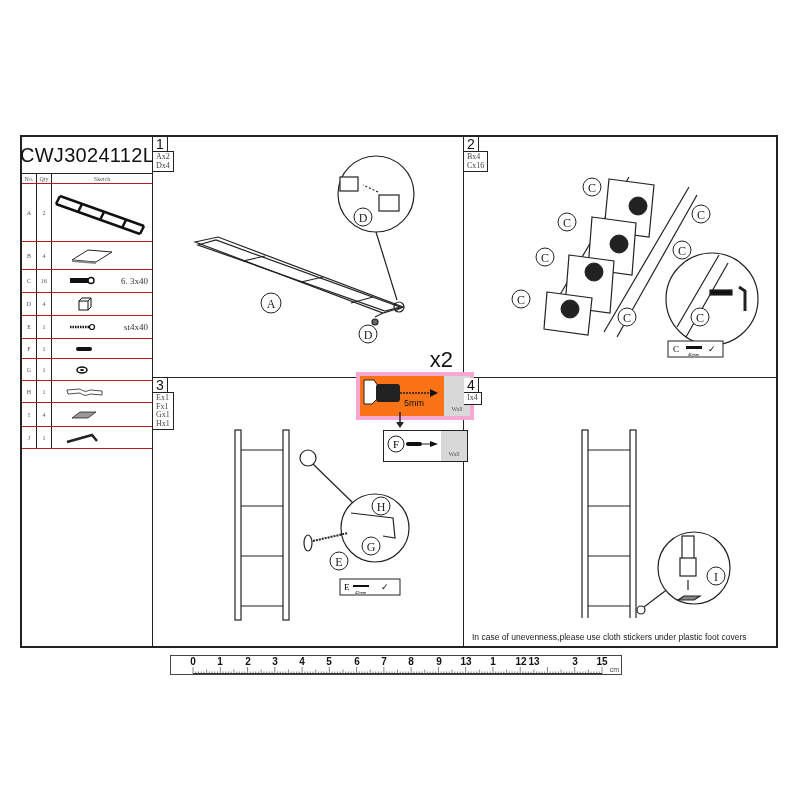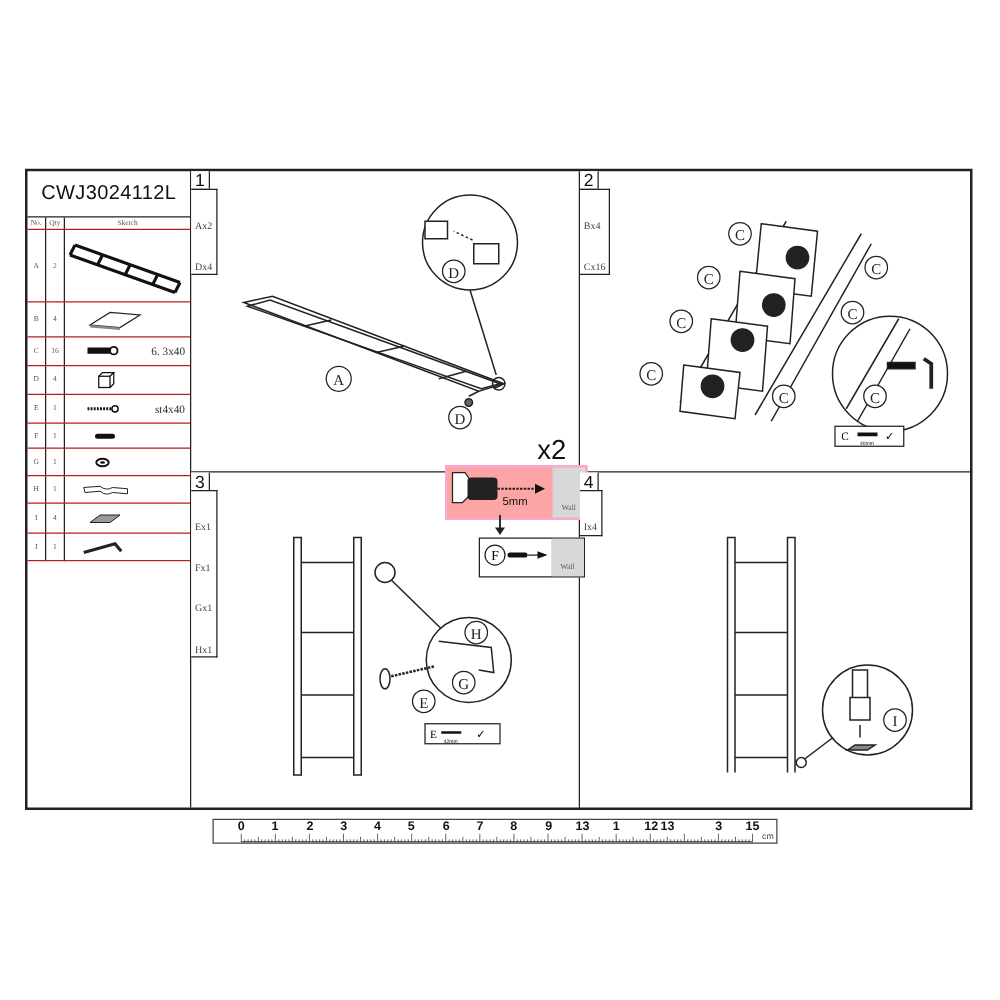--- a/index.html
+++ b/index.html
@@ -1,38 +1,38 @@
 <!DOCTYPE html>
 <html><head>
 <meta charset="utf-8">
 <style>
   html, body { margin:0; padding:0; background:#ffffff; }
   body { width:800px; height:800px; position:relative; overflow:hidden; font-family:"Liberation Sans", sans-serif; color:#111; }
   .sheet { position:absolute; left:20px; top:135px; width:758px; height:513px; border:2px solid #222; box-sizing:border-box; }
   .parts { position:absolute; left:0; top:0; width:131px; height:100%; border-right:1.5px solid #222; box-sizing:border-box; }
-  .model { height:36px; border-bottom:1px solid #222; display:flex; align-items:center; justify-content:center; font-size:16px; letter-spacing:0.3px; }
+  .model { height:36px; border-bottom:1px solid #222; display:flex; align-items:center; justify-content:center; font-size:20px; letter-spacing:0.3px; }
   table.pt { border-collapse:collapse; width:100%; font-family:"Liberation Serif", serif; font-size:6px; color:#555; }
   table.pt td, table.pt th { border-bottom:1px solid #b91c1c; text-align:center; font-weight:normal; padding:0; }
   table.pt td.c1, table.pt th.c1 { width:15px; border-right:1px solid #222; }
   table.pt td.c2, table.pt th.c2 { width:15px; border-right:1.5px solid #222; }
   table.pt th { height:9px; }
   .sk { position:relative; }
   .sk svg { display:block; }
   .spec { position:absolute; right:4px; top:50%; transform:translateY(-50%); font-size:9px; color:#333; }
   .panel { position:absolute; box-sizing:border-box; }
   .p1 { left:131px; top:0; width:311px; height:241px; border-right:1.5px solid #222; border-bottom:1.5px solid #222; }
   .p2 { left:442px; top:0; width:314px; height:241px; border-bottom:1.5px solid #222; }
   .p3 { left:131px; top:241px; width:311px; height:270px; border-right:1.5px solid #222; }
   .p4 { left:442px; top:241px; width:314px; height:270px; }
   .num { position:absolute; left:0; top:0; border:1px solid #222; border-top:none; border-left:none; font-size:14px; padding:0 3px; line-height:14px; background:#fff; }
   .qty { position:absolute; left:0; top:14px; border:1px solid #222; border-left:none; font-family:"Liberation Serif", serif; font-size:8px; line-height:8.5px; padding:1px 3px; color:#444; background:#fff; }
-  .qty div { white-space:nowrap;margin-top:24px; }
+  .qty div { white-space:nowrap; }
   .x2 { position:absolute; right:10px; bottom:4px; font-size:22px; }
   .note { position:absolute; left:8px; bottom:6px; font-size:8.5px; color:#222; white-space:nowrap; }
-  .drill { position:absolute; left:203px; top:-6px; width:110px; height:40px; border:2px solid #f9a8d4; background:#fca5a5; }
+  .drill { position:absolute; left:203px; top:-6px; width:110px; height:40px; border:4px solid #f9a8d4; background:#f97316; }
   .drill2 { position:absolute; left:230px; top:52px; width:83px; height:30px; border:1px solid #222; background:#fff; }
   .wallbox { position:absolute; right:0; top:0; bottom:0; width:26px; background:#d8d8d8; font-family:"Liberation Serif", serif; font-size:6px; color:#555; display:flex; align-items:flex-end; justify-content:center; padding-bottom:4px; box-sizing:border-box; }
   .lbl { position:absolute; font-size:9px; }
   .ruler { position:absolute; left:170px; top:655px; width:452px; height:20px; border:1px solid #444; box-sizing:border-box; }
   .ruler .rn { position:absolute; top:0; font-size:10px; font-weight:bold; transform:translateX(-50%); }
   .ruler .cm { position:absolute; right:2px; bottom:1px; font-size:7px; color:#444; }
   .callout { font-family:"Liberation Serif", serif; }
 </style>
 </head>
 <body>
@@ -341,20 +341,21 @@
         <rect x="218" y="158" width="12" height="26"></rect>
         <rect x="216" y="180" width="16" height="18" fill="#fff"></rect>
         <line x1="224" y1="212" x2="224" y2="202"></line>
         <polygon points="214,222 220,218 236,218 230,222" fill="#888"></polygon>
       </g>
       <g class="callout" font-size="12" fill="#222" text-anchor="middle">
         <circle cx="252" cy="198" r="9" fill="#fff" stroke="#222"></circle>
           <text x="252" y="203">I</text>
       </g>
     </svg>
+    <div class="note">In case of unevenness,please use cloth stickers under plastic foot covers</div>
   </div>
 </div>
 
 <div class="ruler">
   <span class="rn" style="left:22px">0</span>
   <span class="rn" style="left:49px">1</span>
   <span class="rn" style="left:77px">2</span>
   <span class="rn" style="left:104px">3</span>
   <span class="rn" style="left:131px">4</span>
   <span class="rn" style="left:158px">5</span>

